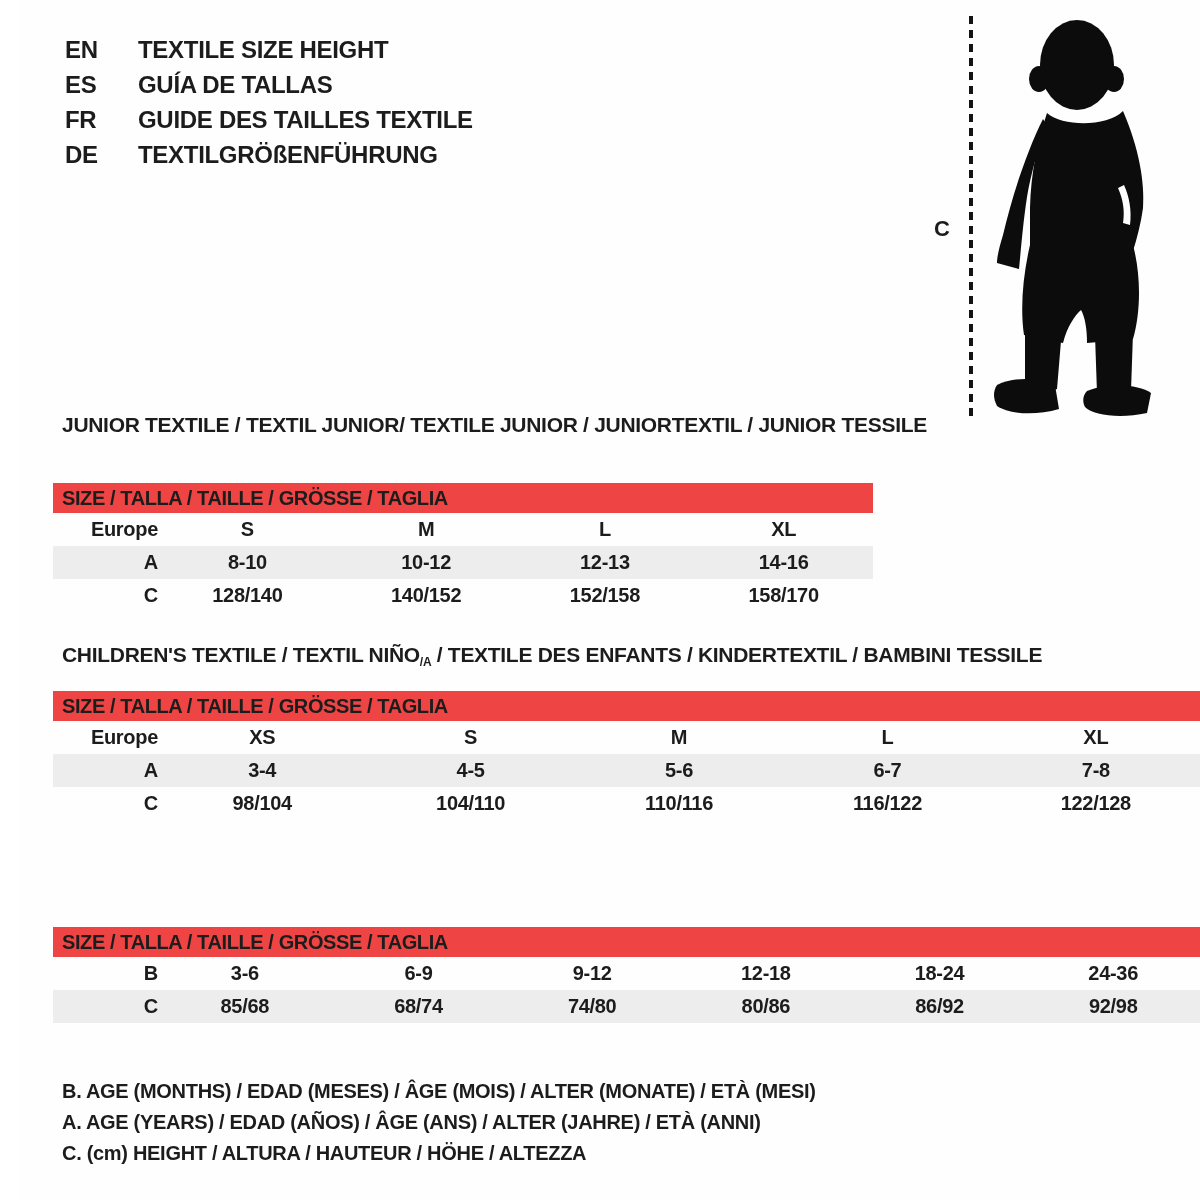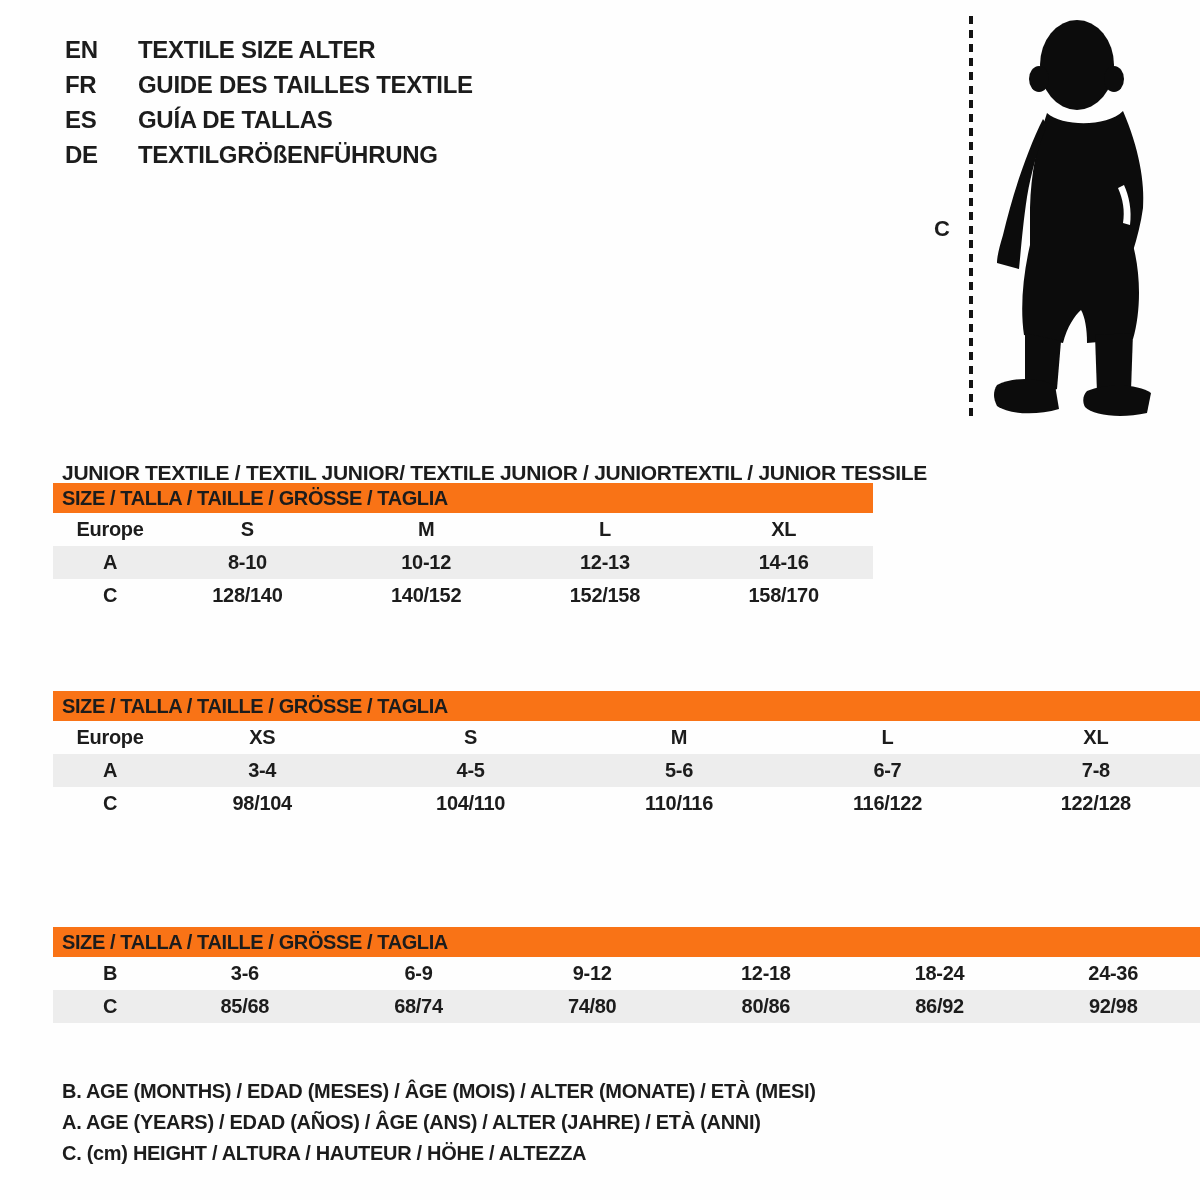--- a/index.html
+++ b/index.html
@@ -15,47 +15,47 @@
   .lang-title{white-space:nowrap;}
   
   .measure-line{position:absolute;left:948px;top:16px;}
   .measure-label{position:absolute;left:914px;top:216px;font-size:22px;}
   .silhouette{position:absolute;left:963px;top:13px;}
   
   .section-title{position:absolute;left:42px;font-size:21px;white-space:nowrap;line-height:26px;}
   .sub{font-size:12px;position:relative;top:4px;}
   
   .tbl{position:absolute;left:33px;}
-  .tbl-head{height:30px;line-height:31px;background:#f97316;padding-left:9px;font-size:20px;letter-spacing:-0.4px;white-space:nowrap;}
+  .tbl-head{height:30px;line-height:31px;background:#ef4444;padding-left:9px;font-size:20px;letter-spacing:-0.4px;white-space:nowrap;}
   .tbl-row{display:flex;height:33px;align-items:center;font-size:20px;}
   .tbl-row.shaded{background:#ededed;}
   .cell{flex:1;text-align:center;white-space:nowrap;}
-  .cell.label{flex:0 0 96px;text-align:center;padding-left:9px;}
+  .cell.label{flex:0 0 96px;text-align:right;padding-left:9px;}
   .sliver{position:absolute;left:1192px;width:8px;}
   
   .footnotes{position:absolute;left:42px;top:1076px;}
   .footnote{height:31px;line-height:31px;font-size:20px;white-space:nowrap;}
 </style>
 </head>
 <body>
 
 <div class="page">
 
   <div class="lang-header">
     <div class="lang-row">
       <span class="lang-code">EN</span>
-      <span class="lang-title">TEXTILE SIZE ALTER</span>
+      <span class="lang-title">TEXTILE SIZE HEIGHT</span>
+    </div>
+    <div class="lang-row">
+      <span class="lang-code">ES</span>
+      <span class="lang-title">GUÍA DE TALLAS</span>
     </div>
     <div class="lang-row">
       <span class="lang-code">FR</span>
       <span class="lang-title">GUIDE DES TAILLES TEXTILE</span>
-    </div>
-    <div class="lang-row">
-      <span class="lang-code">ES</span>
-      <span class="lang-title">GUÍA DE TALLAS</span>
     </div>
     <div class="lang-row">
       <span class="lang-code">DE</span>
       <span class="lang-title">TEXTILGRÖßENFÜHRUNG</span>
     </div>
   </div>
 
   <div class="measure-line">
     <svg width="6" height="400" xmlns="http://www.w3.org/2000/svg">
       <line x1="3" y1="0" x2="3" y2="400" stroke="#131313" stroke-width="4" stroke-dasharray="8 6"></line>
@@ -73,21 +73,21 @@
         <path d="M47,232 C40,262 37,295 41,322 L80,330 C84,314 92,302 98,297 C102,304 104,316 104,330 L150,326 C158,298 158,262 150,232 Z"></path>
         <path d="M42,320 L78,328 L74,376 C62,380 50,379 42,375 Z"></path>
         <path d="M14,372 C30,364 54,364 72,372 L76,396 C52,403 26,401 14,393 C10,385 10,378 14,372 Z"></path>
         <path d="M112,322 L150,320 L148,378 C136,383 122,383 114,380 Z"></path>
         <path d="M104,378 C124,370 156,371 168,380 L164,400 C136,406 110,402 102,394 C99,388 100,382 104,378 Z"></path>
       </g>
       <path fill="#fefefe" d="M135,175 C140,186 142,198 140,210 L147,212 C149,197 146,183 141,172 Z"></path>
     </svg>
   </div>
 
-  <div class="section-title" style="top:460px;">JUNIOR TEXTILE / TEXTIL JUNIOR/ TEXTILE JUNIOR / JUNIORTEXTIL / JUNIOR TESSILE</div>
+  <div class="section-title" style="top:412px;">JUNIOR TEXTILE / TEXTIL JUNIOR/ TEXTILE JUNIOR / JUNIORTEXTIL / JUNIOR TESSILE</div>
   <div class="tbl" style="top:483px;width:820px;">
     <div class="tbl-head">SIZE / TALLA / TAILLE / GRÖSSE / TAGLIA</div>
     <div class="tbl-row">
       <span class="cell label">Europe</span>
       <span class="cell">S</span>
       <span class="cell">M</span>
       <span class="cell">L</span>
       <span class="cell">XL</span>
     </div>
     <div class="tbl-row shaded">
@@ -99,20 +99,21 @@
     </div>
     <div class="tbl-row">
       <span class="cell label">C</span>
       <span class="cell">128/140</span>
       <span class="cell">140/152</span>
       <span class="cell">152/158</span>
       <span class="cell">158/170</span>
     </div>
   </div>
 
+  <div class="section-title" style="top:642px;"><span>CHILDREN'S TEXTILE / TEXTIL NIÑO</span><span class="sub">/A</span><span> / TEXTILE DES ENFANTS / KINDERTEXTIL / BAMBINI TESSILE</span></div>
   <div class="tbl" style="top:691px;width:1147px;">
     <div class="tbl-head">SIZE / TALLA / TAILLE / GRÖSSE / TAGLIA</div>
     <div class="tbl-row">
       <span class="cell label">Europe</span>
       <span class="cell">XS</span>
       <span class="cell">S</span>
       <span class="cell">M</span>
       <span class="cell">L</span>
       <span class="cell">XL</span>
     </div>

